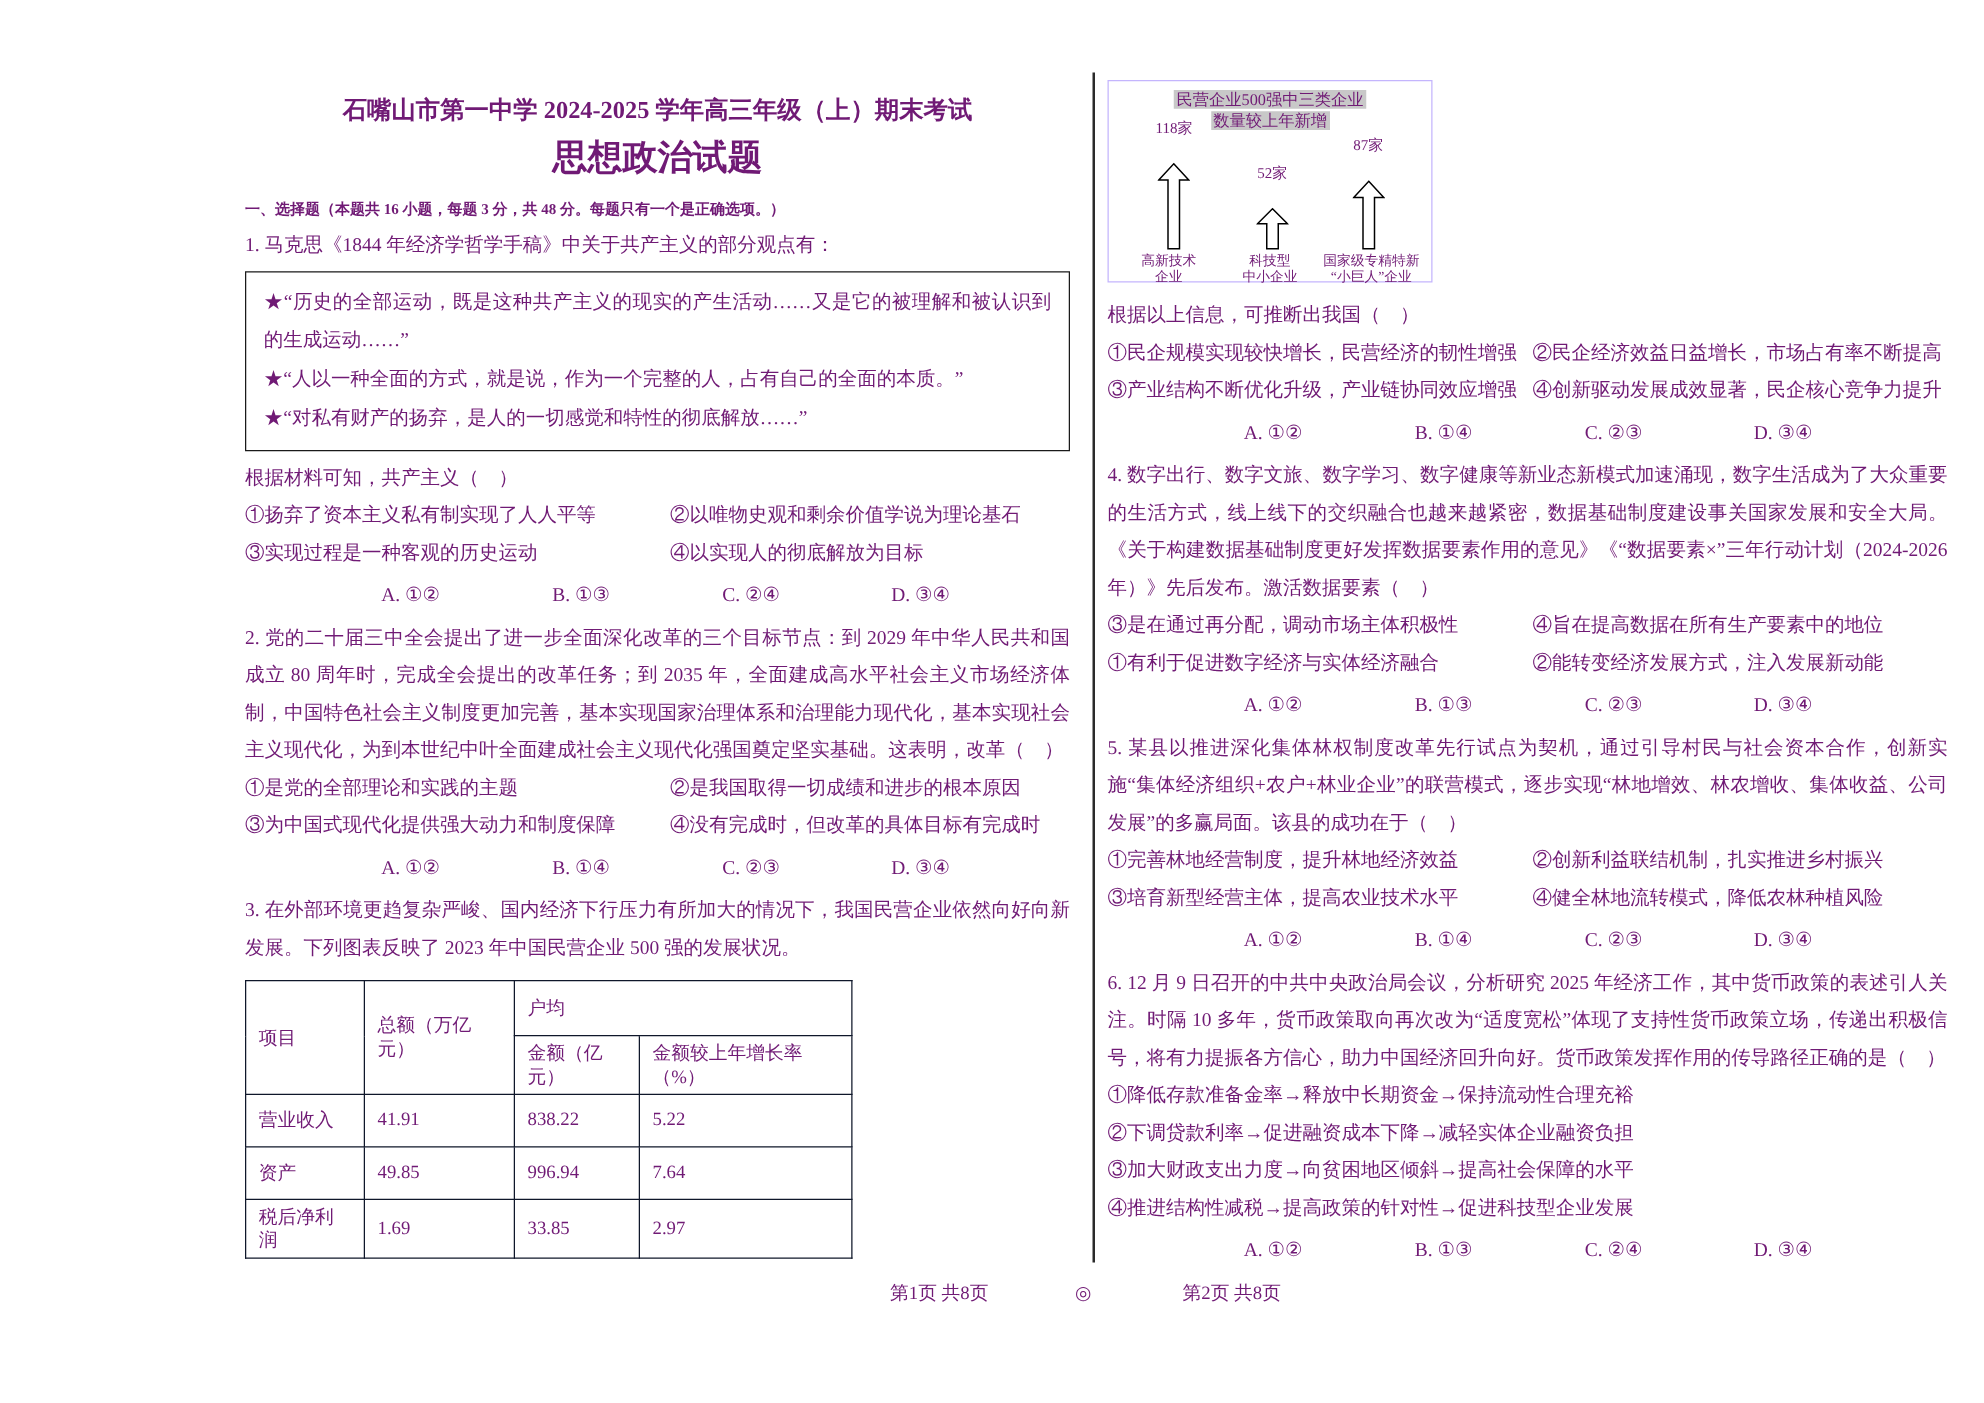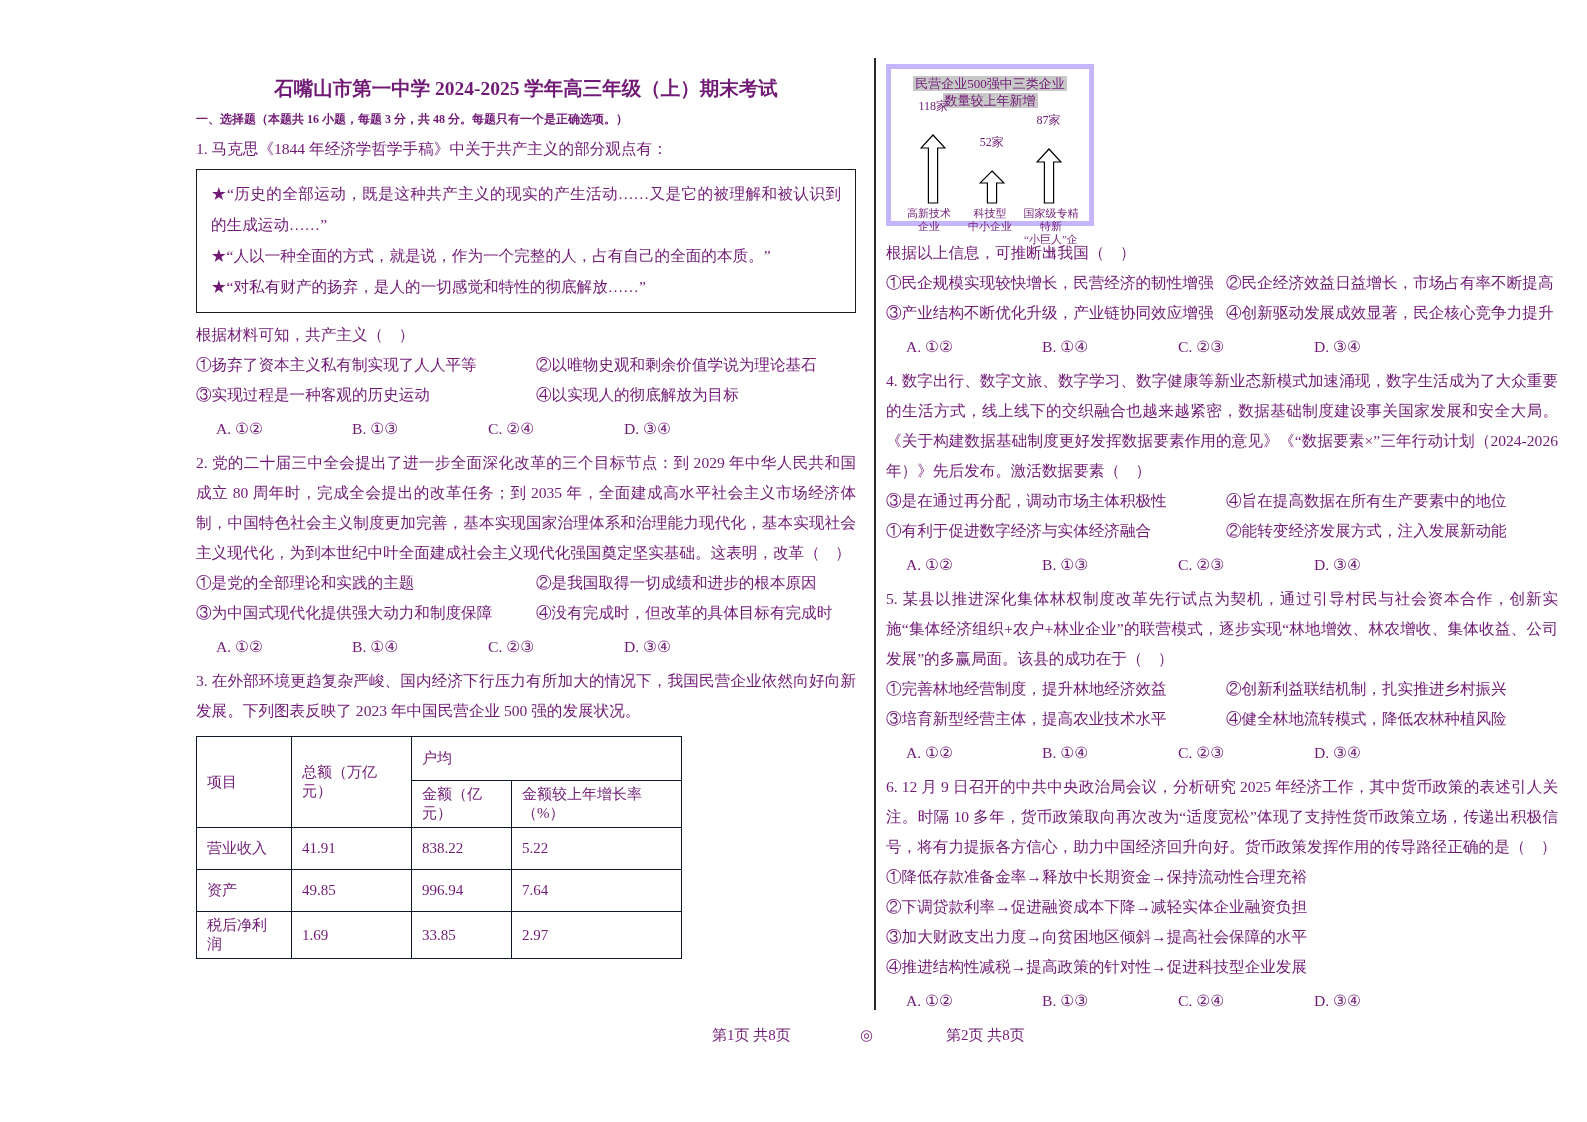--- a/index.html
+++ b/index.html
@@ -60,20 +60,21 @@
   .opt-row { display: flex; line-height: 30px; }
   .opt-row .opt-a { flex: none; width: 340px; }
   .opt-row .opt-b { flex: 1; }
   .opt-full { line-height: 30px; }
 
   .ans-row {
     display: flex;
     line-height: 30px;
     padding-left: 20px;
     margin: 4px 0 4px 0;
+    text-align: right;
   }
   .ans-row span { width: 136px; flex: none; }
 
   
   .q3-table {
     border-collapse: collapse;
     margin-top: 10px;
     font-size: 15px;
   }
   .q3-table td {
@@ -84,22 +85,22 @@
   }
   .q3-table .c1 { width: 95px; }
   .q3-table .c2 { width: 120px; }
   .q3-table .c3 { width: 100px; }
   .q3-table .c4 { width: 170px; }
   .q3-table .hrow td { height: 44px; }
   .q3-table .drow td { height: 42px; }
 
   
   .chart-box {
-    border: 5px solid #c4b5fd;
-    width: 208px;
+    border: 1px solid #c4b5fd;
+    width: 260px;
     height: 162px;
     padding: 6px 8px 4px 8px;
     margin-bottom: 12px;
   }
   .chart-title { text-align: center; font-size: 13px; line-height: 17px; }
   .chart-title .hl { background: #c8c8c8; padding: 0 2px; }
   .bars {
     display: flex;
     justify-content: space-around;
     align-items: flex-end;
@@ -129,20 +130,21 @@
 </head>
 <body>
 
 <div class="sheet">
 
   <div class="divider"></div>
 
   <div class="page page-left">
 
     <p class="doc-header">石嘴山市第一中学 2024-2025 学年高三年级（上）期末考试</p>
+    <p class="doc-title">思想政治试题</p>
     <p class="section-heading">一、选择题（本题共 16 小题，每题 3 分，共 48 分。每题只有一个是正确选项。）</p>
 
     <div>
       <p class="stem">1. 马克思《1844 年经济学哲学手稿》中关于共产主义的部分观点有：</p>
       <div class="quote-box">
         <p>★“历史的全部运动，既是这种共产主义的现实的产生活动……又是它的被理解和被认识到的生成运动……”</p>
         <p>★“人以一种全面的方式，就是说，作为一个完整的人，占有自己的全面的本质。”</p>
         <p>★“对私有财产的扬弃，是人的一切感觉和特性的彻底解放……”</p>
       </div>
       <p class="lead">根据材料可知，共产主义（　）</p>

